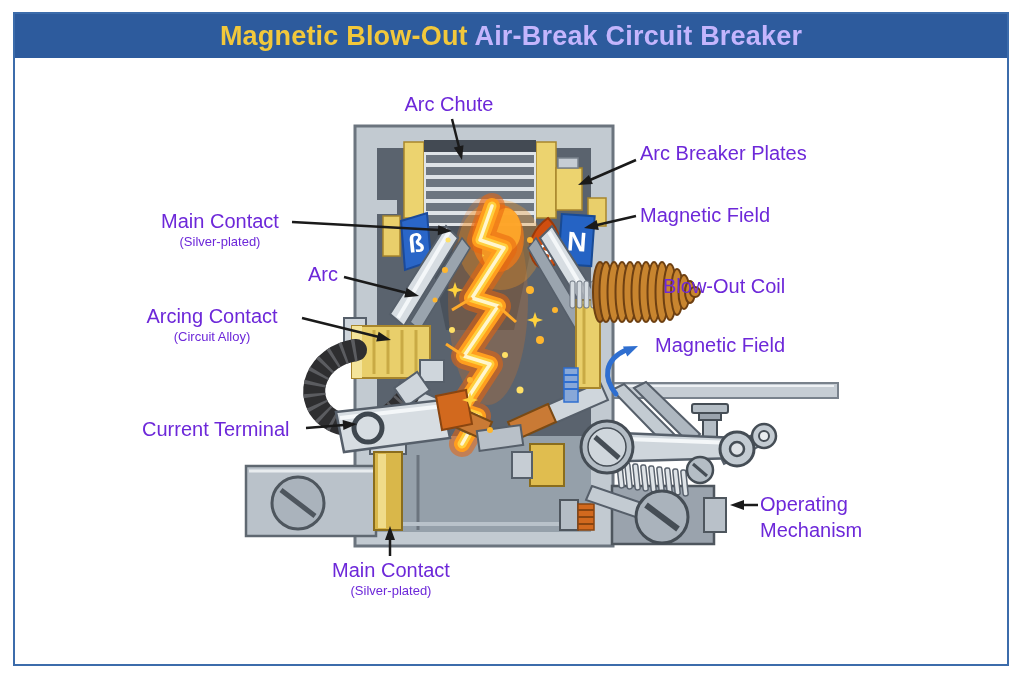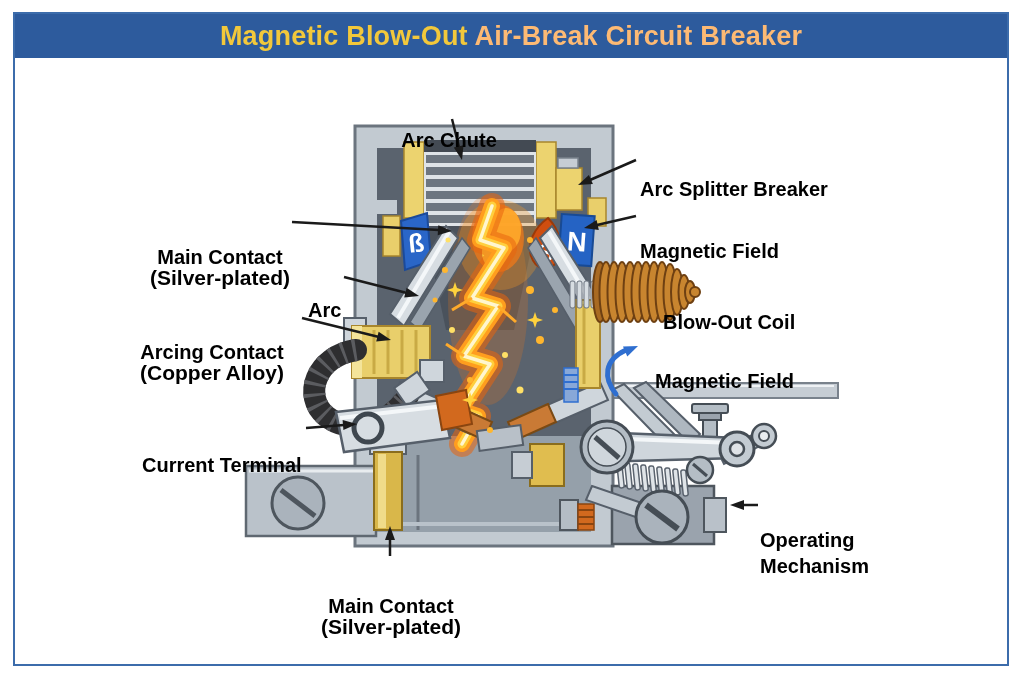--- a/index.html
+++ b/index.html
@@ -4,25 +4,25 @@
 <style>
   html,body{margin:0;padding:0;background:#ffffff;}
   .stage{position:relative;width:1024px;height:683px;background:#ffffff;overflow:hidden;
          font-family:"Liberation Sans", sans-serif;}
   .frame{position:absolute;left:13px;top:12px;width:996px;height:654px;
          border:2px solid #3c6cab;background:#ffffff;box-sizing:border-box;}
   .banner{position:absolute;left:0;top:0;width:100%;height:44px;background:#2d5b9d;
           display:flex;align-items:center;justify-content:center;
           font-size:27px;font-weight:bold;letter-spacing:.2px;}
   .t-hi{color:#f2c83b;}
-  .t-rest{color:#fdba74;white-space:pre;}
+  .t-rest{color:#c4b5fd;white-space:pre;}
   svg.scene{position:absolute;left:0;top:0;width:1024px;height:683px;}
-  .lbl{position:absolute;color:#000000;font-weight:bold;font-size:20px;line-height:22px;
-       white-space:nowrap;margin-top:36px;}
-  .lbl .sub{display:block;font-size:21px;line-height:20px;text-align:center;}
+  .lbl{position:absolute;color:#6d28d9;font-weight:normal;font-size:20px;line-height:22px;
+       white-space:nowrap;}
+  .lbl .sub{display:block;font-size:13px;line-height:20px;text-align:center;}
   .center{transform:translateX(-50%);text-align:center;}
   .two-line{line-height:26px;}
 </style>
 </head>
 <body>
 
 <div class="stage">
   <div class="frame">
     <div class="banner">
       <span class="t-hi">Magnetic Blow-Out</span>
@@ -266,39 +266,39 @@
       <path d="M616,394 C603,378 604,360 626,350" fill="none" stroke="#2f6fd0" stroke-width="5" stroke-linecap="round"></path>
       <polygon points="638,346 627.3,356.6 623,346.4" fill="#2f6fd0"></polygon>
     </g>
   </svg>
 
   <div class="lbl center" style="left:449px;top:93px;">
     <span>Arc Chute</span>
   </div>
 
   <div class="lbl" style="left:640px;top:142px;">
-    <span>Arc Splitter Breaker</span>
+    <span>Arc Breaker Plates</span>
   </div>
 
   <div class="lbl" style="left:640px;top:204px;">
     <span>Magnetic Field</span>
   </div>
 
   <div class="lbl center" style="left:220px;top:210px;">
     <span>Main Contact</span>
     <span class="sub">(Silver-plated)</span>
   </div>
 
   <div class="lbl" style="left:308px;top:263px;">
     <span>Arc</span>
   </div>
 
   <div class="lbl center" style="left:212px;top:305px;">
     <span>Arcing Contact</span>
-    <span class="sub">(Copper Alloy)</span>
+    <span class="sub">(Circuit Alloy)</span>
   </div>
 
   <div class="lbl" style="left:663px;top:275px;">
     <span>Blow-Out Coil</span>
   </div>
 
   <div class="lbl" style="left:655px;top:334px;">
     <span>Magnetic Field</span>
   </div>
 

